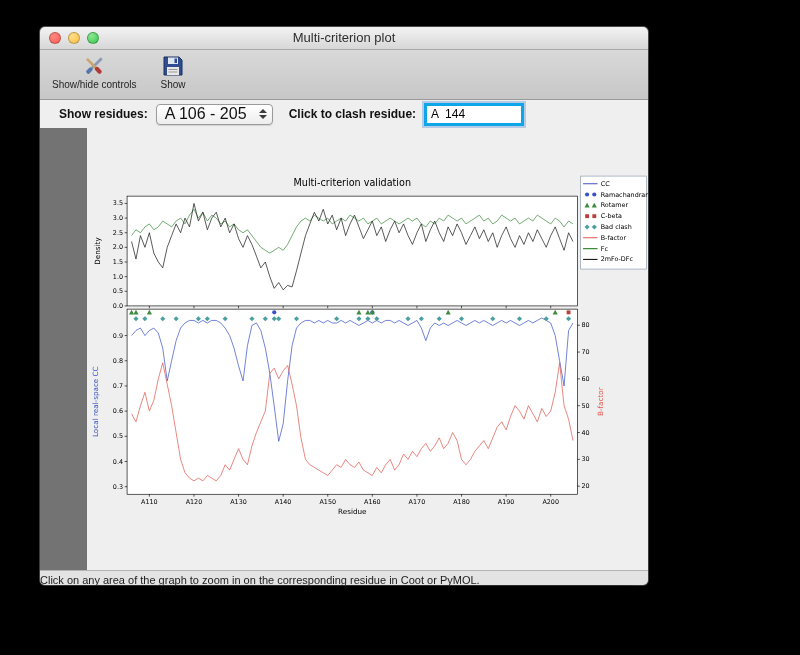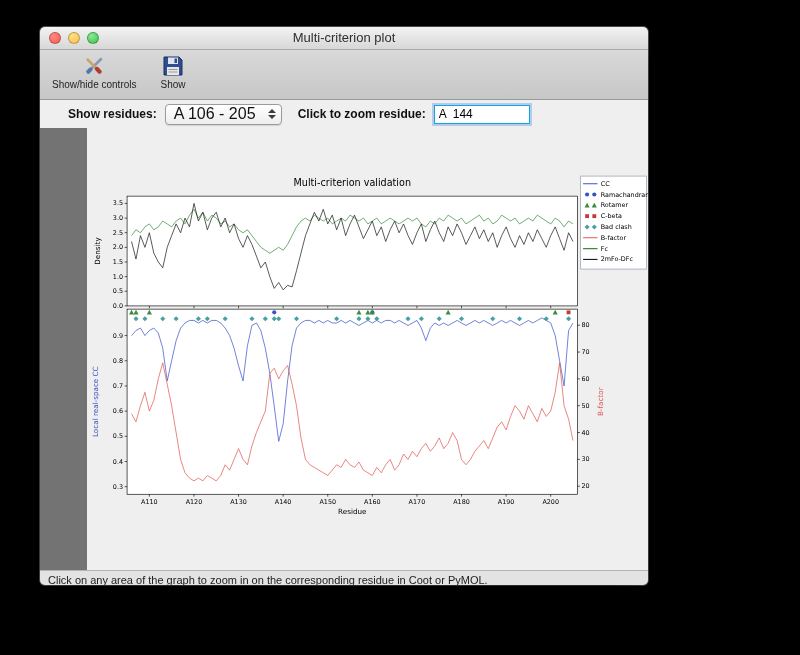--- a/index.html
+++ b/index.html
@@ -18,40 +18,40 @@
   .light.yellow{background:radial-gradient(circle at 35% 30%, #ffe08a, #fdbe41);}
   .light.green{background:radial-gradient(circle at 35% 30%, #8ee794, #34c84a);}
   .toolbar{height:46px;flex:0 0 46px;background:linear-gradient(#d9d9d9,#c7c7c7);
     border-bottom:1px solid #999;display:flex;align-items:flex-start;
     padding:3px 0 0 8px;gap:16px;}
   .toolbtn{display:flex;flex-direction:column;align-items:center;gap:1px;
     padding:1px 4px;border-radius:4px;cursor:default;}
   .toolbtn .lbl{font-size:10px;color:#1f1f1f;white-space:nowrap;}
   .toolbtn .ic{height:24px;display:flex;align-items:center;}
   .controls{height:28px;flex:0 0 28px;background:#efefef;display:flex;align-items:center;
-    padding:0 28px;gap:8px;font-size:12px;color:#111;}
+    padding:0 19px;gap:8px;font-size:12px;color:#111;}
   .ctl-label{font-weight:bold;white-space:nowrap;}
   .popup{display:inline-flex;align-items:center;justify-content:space-between;
     min-width:104px;height:19px;background:linear-gradient(#ffffff,#ededed);
     border:1px solid #9b9b9b;border-radius:4px;padding:0 3px 0 8px;font-size:16px;
     box-shadow:0 1px 1px rgba(0,0,0,.12);}
   .stepper{display:flex;flex-direction:column;align-items:center;justify-content:center;
     gap:2px;width:12px;}
   .tri-up{width:0;height:0;border-left:4px solid transparent;border-right:4px solid transparent;
     border-bottom:4px solid #3b3b3b;}
   .tri-down{width:0;height:0;border-left:4px solid transparent;border-right:4px solid transparent;
     border-top:4px solid #3b3b3b;}
-  .zoom-input{width:86px;height:17px;border:1px solid #0ea5e9;background:#fff;
+  .zoom-input{width:86px;height:17px;border:3px solid #0ea5e9;background:#fff;
     font-family:"Liberation Sans",sans-serif;font-size:12px;padding:0 4px;
     box-shadow:0 0 0 2px rgba(110,160,220,.45);outline:none;}
   .plot-wrap{flex:1;display:flex;justify-content:center;align-items:flex-start;
     padding-top:2px;background:#efefef;margin-left:47px;}
   svg.chart{font-family:"DejaVu Sans",sans-serif;}
   .statusbar{height:18px;flex:0 0 18px;border-top:1px solid #b3b3b3;background:#e3e3e3;
-    font-size:11px;line-height:18px;color:#1c1c1c;padding-left:8px;}
+    font-size:11px;line-height:18px;color:#1c1c1c;}
 </style>
 </head>
 <body>
 
 <div class="screen">
   <div class="window">
 
     <div class="titlebar">
       <div class="lights">
         <span class="light red"></span>
@@ -94,21 +94,21 @@
 
     <div class="controls">
       <span class="ctl-label">Show residues:</span>
       <div class="popup">
         <span>A 106 - 205</span>
         <span class="stepper">
           <span class="tri-up"></span>
             <span class="tri-down"></span>
         </span>
       </div>
-      <span class="ctl-label" style="margin-left:8px;">Click to zoom residue:</span>
+      <span class="ctl-label" style="margin-left:8px;">Click to clash residue:</span>
       <input class="zoom-input" value="A  144" style="">
     </div>
 
     <div class="plot-wrap">
       <svg id="plot-svg" class="chart" width="700" height="440" viewBox="0 0 700 440">
           <g>
             <rect x="50" y="28" width="562" height="137" fill="#ffffff" stroke="#000" stroke-width="0.8"></rect>
             <rect x="50" y="169" width="562" height="231" fill="#ffffff" stroke="#000" stroke-width="0.8"></rect>
           </g>
           <text x="331" y="16" text-anchor="middle" font-size="12" fill="#000">Multi-criterion validation</text>

